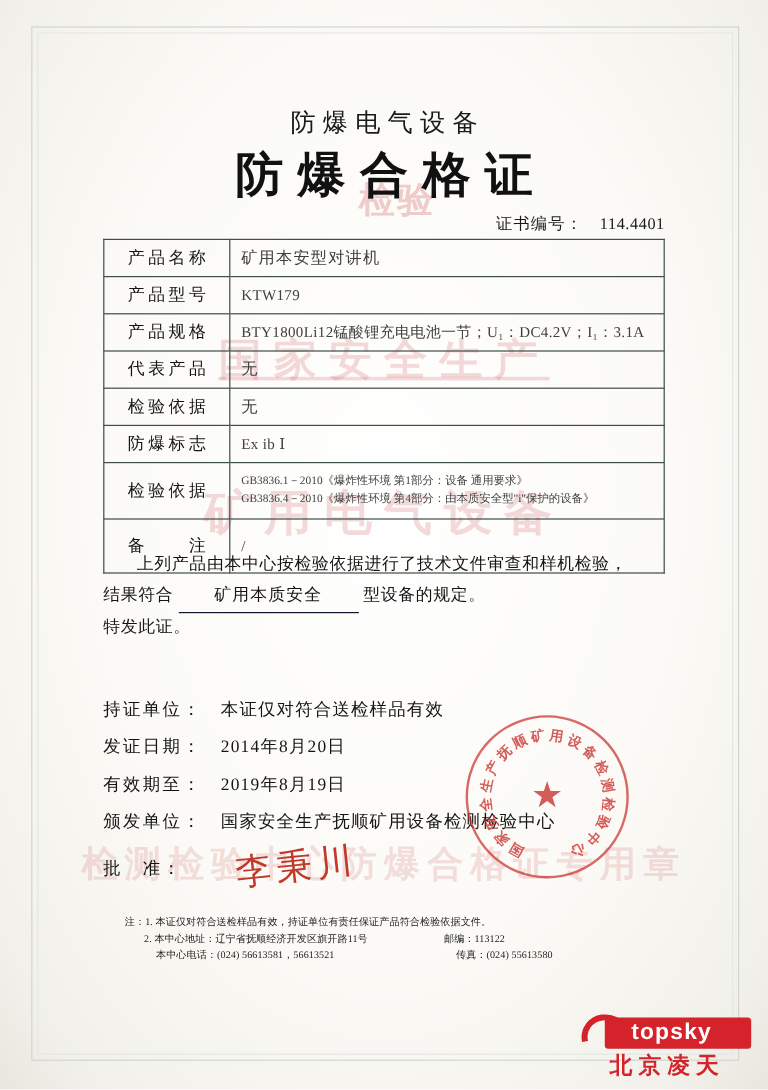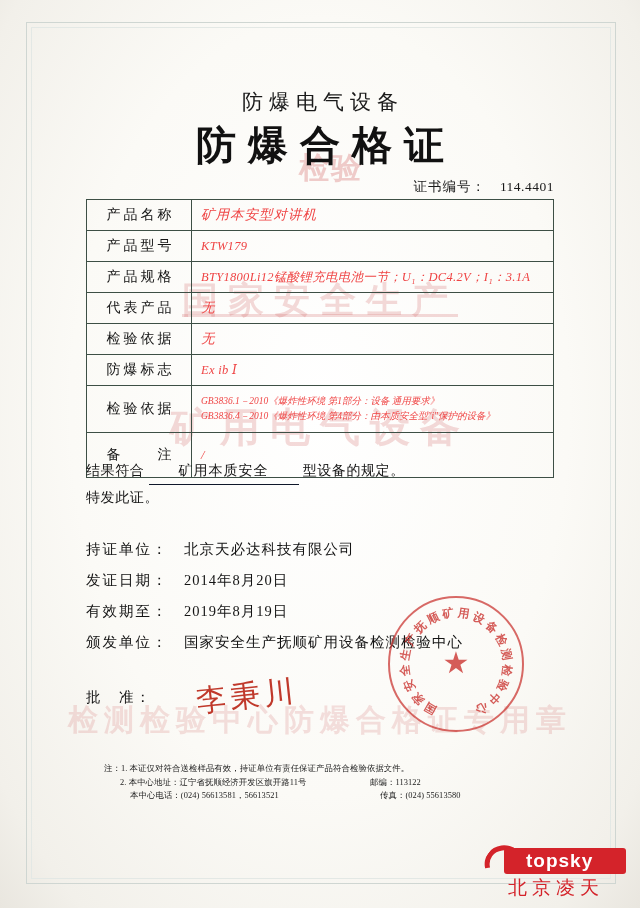--- a/index.html
+++ b/index.html
@@ -178,23 +178,22 @@
     height: 28px;
     text-align: center;
     font-size: 14px;
     letter-spacing: 3px;
     color: #151515;
     text-indent: 3px;
   }
   .tbl td.val {
     padding-left: 9px;
     font-size: 12.5px;
-    color: #ef4444;
+    color: #404040;
     letter-spacing: 0.3px;
-    font-style: italic;
   }
   .tbl td.val.cn {
     font-size: 13.5px;
     letter-spacing: 1px;
   }
   .tbl td.val.small {
     font-size: 9.5px;
     line-height: 15px;
     letter-spacing: 0;
     padding-top: 3px;
@@ -238,20 +237,21 @@
   }
   .frow {
     display: flex;
     align-items: baseline;
     height: 31px;
     letter-spacing: 1px;
   }
   .frow .fl {
     width: 98px;
     letter-spacing: 2px;
+    margin-top: 42px;
   }
   .frow .fv {
     letter-spacing: 1px;
   }
   .frow.approve {
     height: 44px;
     margin-top: 8px;
   }
   .sign {
     position: relative;
@@ -355,21 +355,21 @@
     border-radius: 50%;
     border-right-color: transparent;
     border-bottom-color: transparent;
     transform: rotate(35deg);
   }
   .logo .cn {
     position: absolute;
     left: 30px;
     top: 29px;
     font-size: 19px;
-    font-weight: normal;
+    font-weight: bold;
     color: #d4232a;
     letter-spacing: 5px;
     font-family: "Liberation Sans", sans-serif;
   }
 </style>
 </head>
 <body>
 
 <div class="page">
   <div class="paper-bg"></div>
@@ -421,32 +421,33 @@
 GB3836.4－2010《爆炸性环境 第4部分：由本质安全型"i"保护的设备》</td>
       </tr>
       <tr class="h44">
         <td class="lbl">备　　注</td>
         <td class="val">/</td>
       </tr>
     </tbody>
   </table>
 
   <div class="para">
+    <span class="indent">上列产品由本中心按检验依据进行了技术文件审查和样机检验，</span>
     <span>
       <span>结果符合</span>
       <span class="blank-ul" style="width:150px">矿用本质安全</span>
       <span>型设备的规定。</span>
     </span><br>
     <span>特发此证。</span>
   </div>
 
   <div class="fields">
     <div class="frow">
       <span class="fl">持证单位：</span>
-      <span class="fv">北京天必达科技有限公司</span>
+      <span class="fv">本证仅对符合送检样品有效</span>
     </div>
     <div class="frow">
       <span class="fl">发证日期：</span>
       <span class="fv">2014年8月20日</span>
     </div>
     <div class="frow">
       <span class="fl">有效期至：</span>
       <span class="fv">2019年8月19日</span>
     </div>
     <div class="frow">

